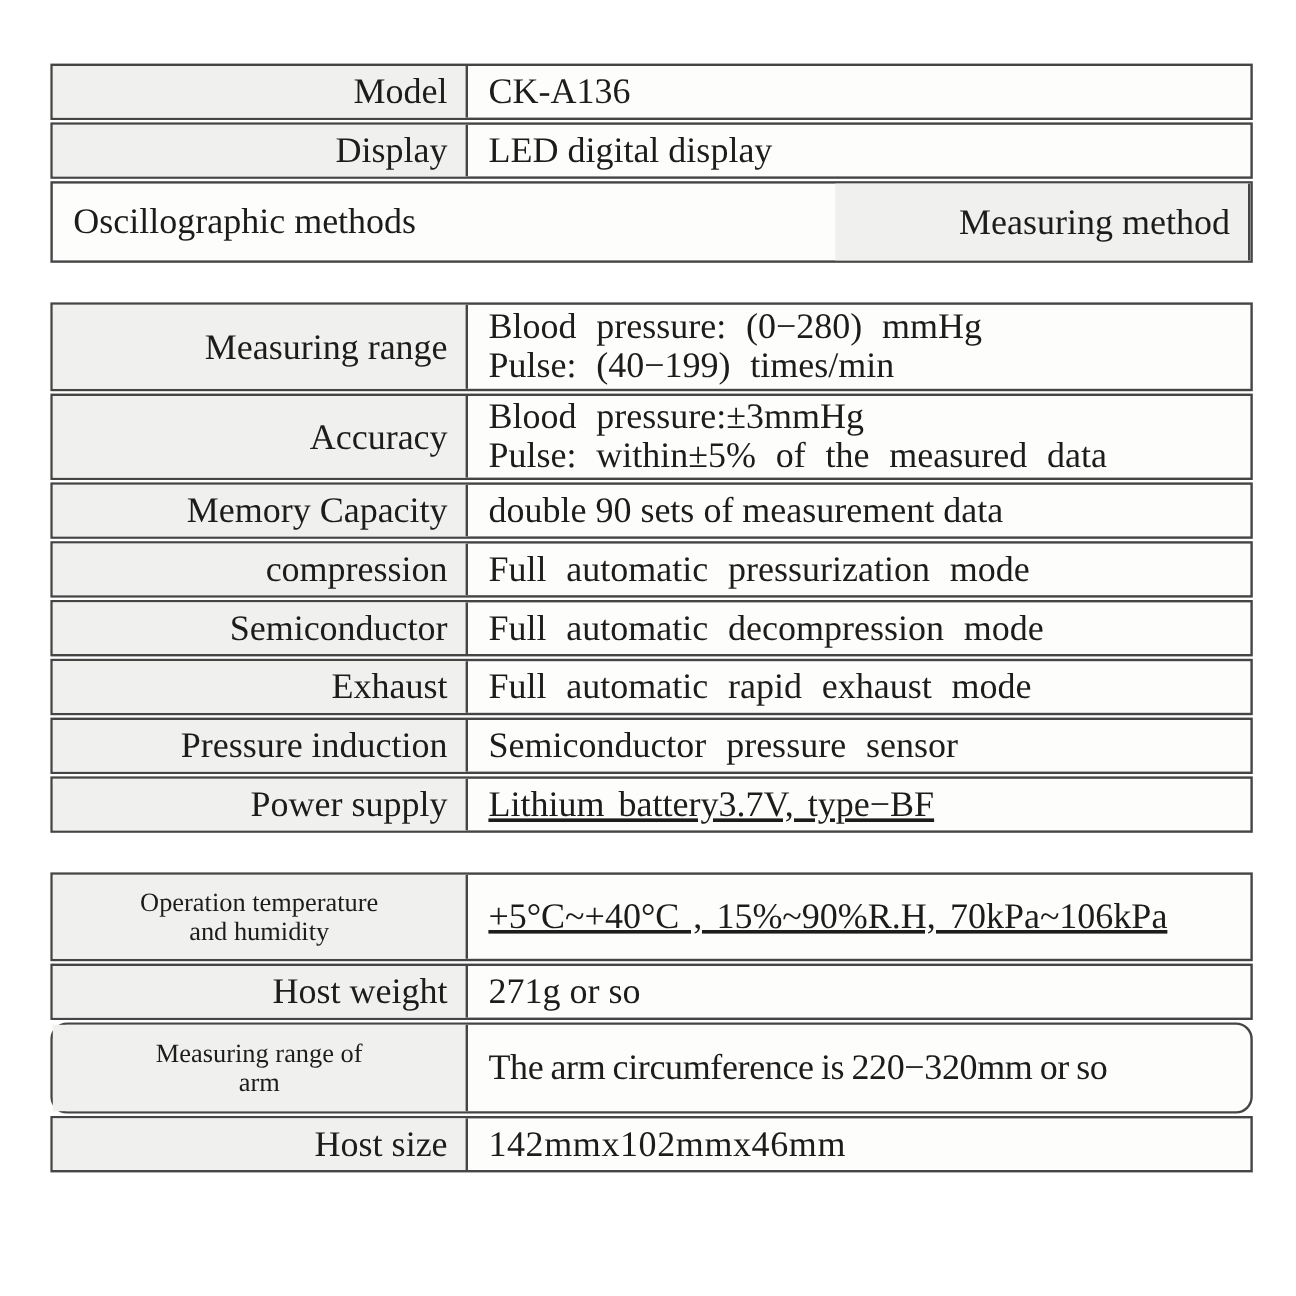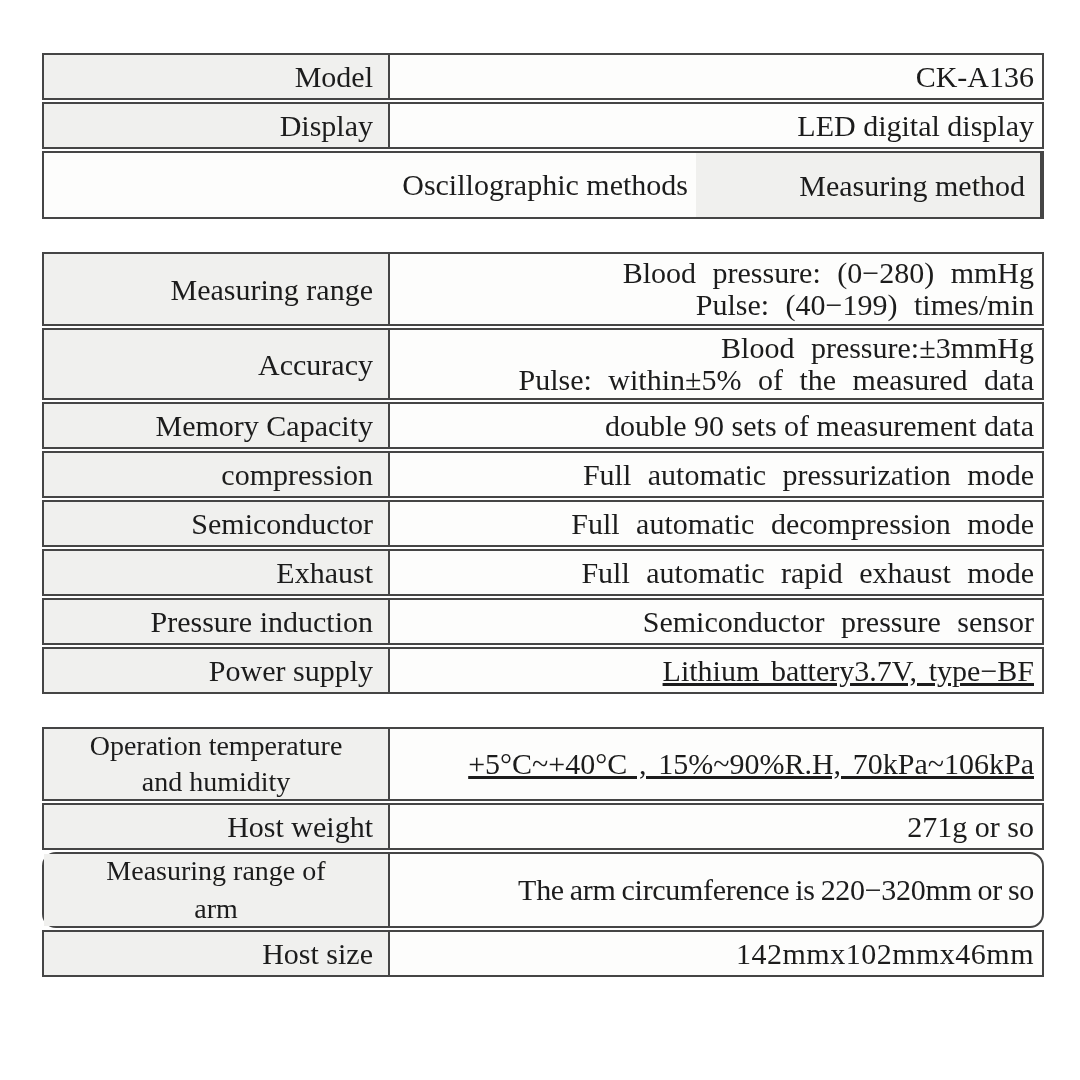--- a/index.html
+++ b/index.html
@@ -44,28 +44,27 @@
     flex: 0 0 346px;
     background: #f0f0ee;
     border-right: 2px solid #454545;
     text-align: right;
     padding: 2px 15px 2px 8px;
     font-size: 30px;
     line-height: 1.1;
   }
   .label.center {
     text-align: center;
-    font-size: 28px;
+    font-size: 22px;
     line-height: 1.07;
     padding: 2px 0;
-    justify-content: space-between;
   }
   .value {
     flex: 1 1 auto;
-    text-align: right;
+    text-align: left;
     padding: 2px 8px 2px 17px;
     font-size: 30px;
     line-height: 1.06;
   }
   .ln { display: block; }
   
   .h-s  { min-height: 47px; }
   .h-m  { min-height: 68px; }
   .h-t1 { min-height: 74px; margin-top: 33px; }
   .h-t2 { min-height: 72px; }

